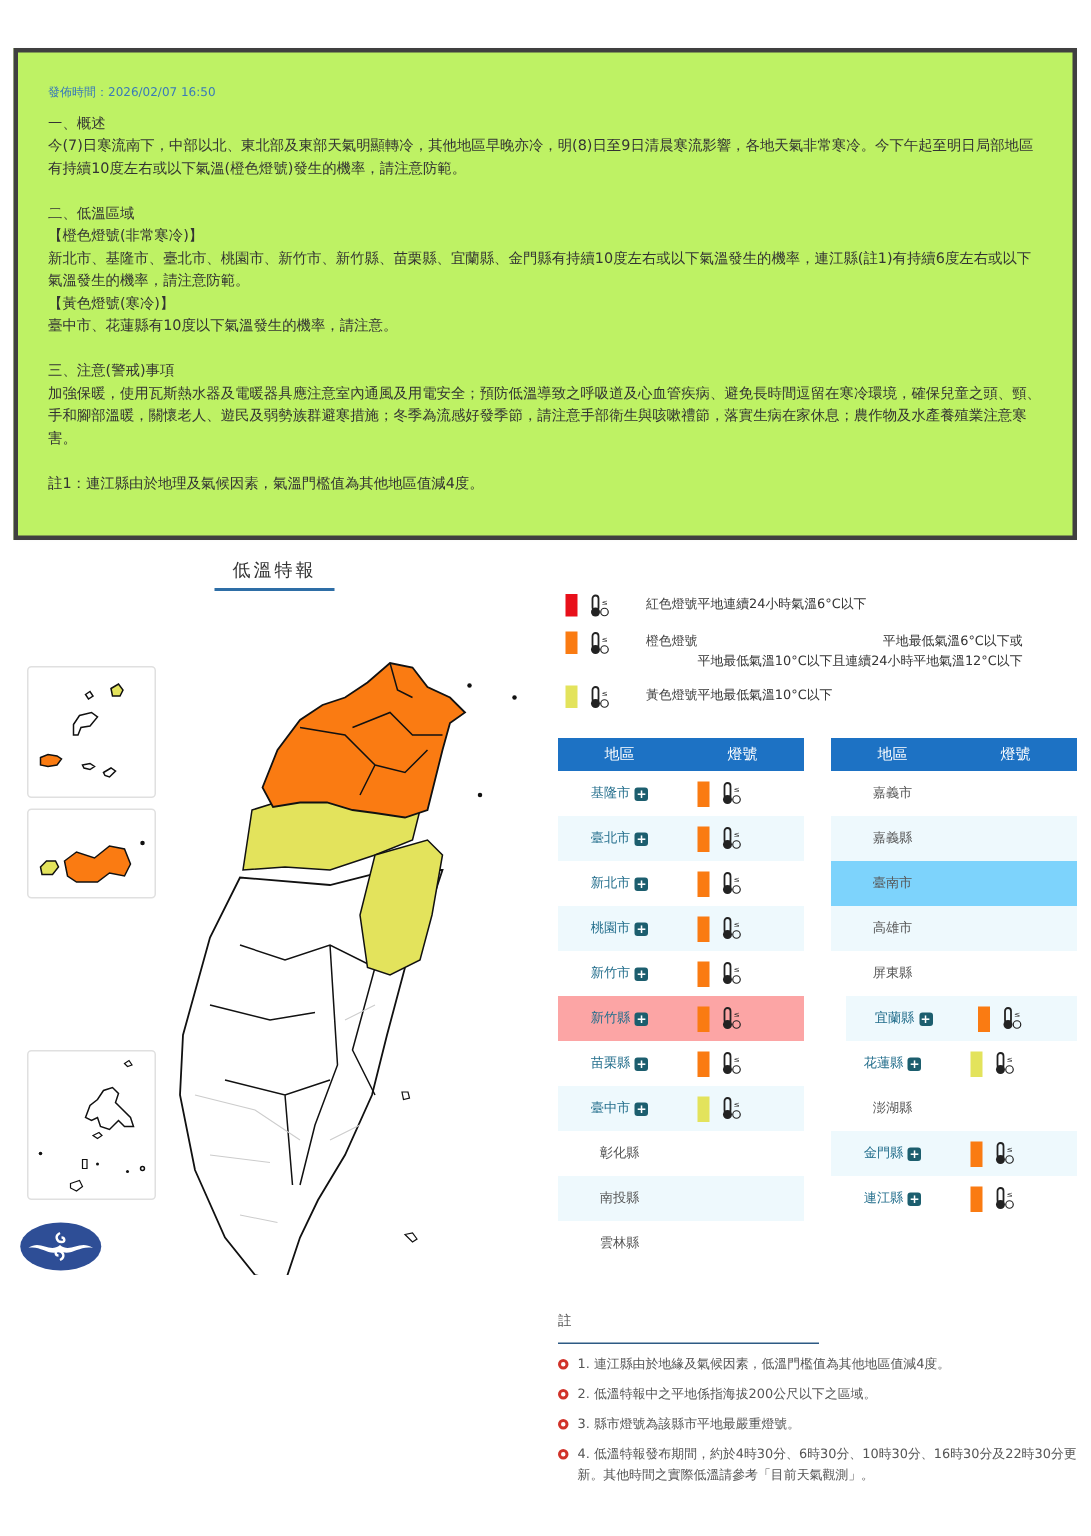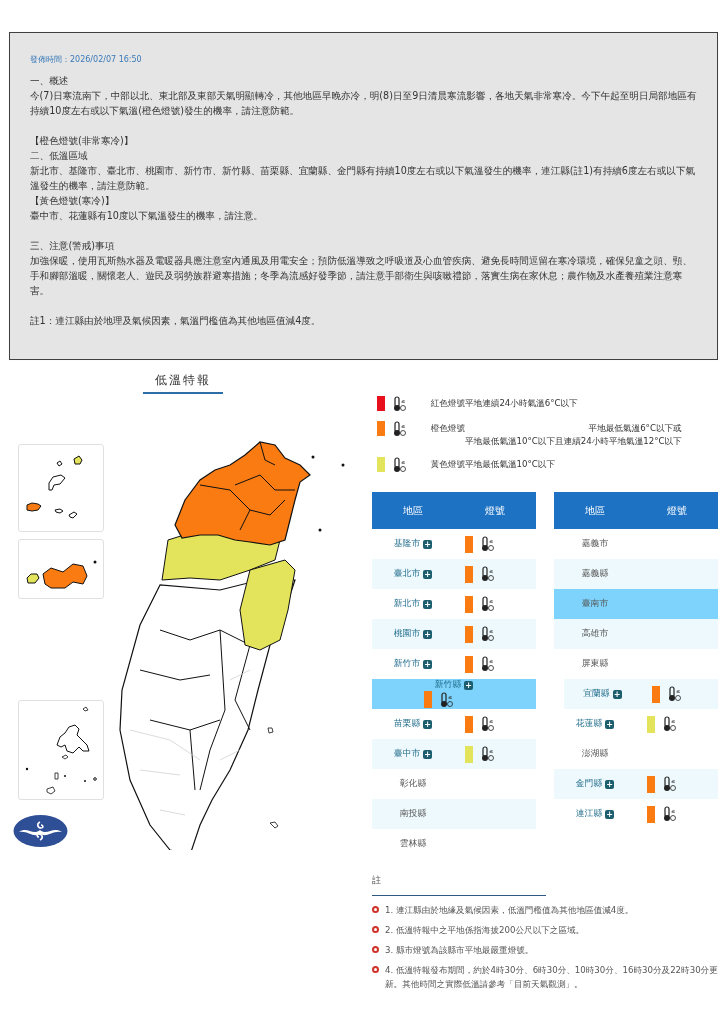--- a/index.html
+++ b/index.html
@@ -3,21 +3,21 @@
 <meta charset="utf-8">
 <style>
   * { box-sizing: border-box; margin: 0; padding: 0; }
   body {
     width: 727px; height: 1024px; background: #ffffff;
     font-family: "DejaVu Sans", "Liberation Sans", sans-serif;
     color: #333; position: relative; overflow: hidden;
   }
   .summary-box {
     position: absolute; left: 9px; top: 32px; width: 709px; height: 328px;
-    border: 1px solid #404040; background: #e5e5e5; padding: 16px 20px;
+    border: 3px solid #404040; background: #bef264; padding: 16px 20px;
     box-shadow: 0 0 2px rgba(0,0,0,0.04);
   }
   .issue-time { font-size: 8px; color: #3a7ab8; margin-top: 5px; margin-bottom: 8px; }
   .summary-box p { font-size: 9.6px; line-height: 15px; color: #333; }
   .gap { height: 15px; }
   .map-title {
     position: absolute; left: 143px; top: 372px; width: 80px; text-align: center;
     font-size: 12px; color: #333; letter-spacing: 2px; padding-bottom: 3px;
     border-bottom: 2px solid #2e6ea6;
   }
@@ -30,21 +30,21 @@
   .legend { position: absolute; left: 377px; top: 396px; width: 345px; text-align: right; }
   .legend-row { display: flex; align-items: flex-start; margin-bottom: 9px; font-size: 8.6px; color: #333; }
   .legend-swatch { width: 8px; height: 15px; margin-right: 6px; flex-shrink: 0; }
   .thermo { width: 16px; height: 16px; flex-shrink: 0; margin-right: 4px; }
   .legend-name { width: 54px; flex-shrink: 0; line-height: 15px; color: #444; }
   .legend-desc { line-height: 13px; padding-top: 1px; }
 
   .tbl { position: absolute; top: 492px; width: 164px; }
   .tbl-left { left: 372px; }
   .tbl-right { left: 554px; }
-  .tbl-head { display: flex; height: 37px; background: #1d72c4; color: #fff; font-size: 10px; align-items: center; }
+  .tbl-head { display: flex; height: 22px; background: #1d72c4; color: #fff; font-size: 10px; align-items: center; }
   .tbl-head div { flex: 1; text-align: center; }
   .tbl-row { display: flex; height: 30px; align-items: center; font-size: 8.8px; }
   .tbl-row:nth-child(odd) { background: #eef9fd; }
   .tbl-row.first { background: #fff; }
   .cell-region { width: 82px; display: flex; justify-content: center; align-items: center; }
   .cell-region span.link { color: #236e8c; }
   .cell-region span.plain { color: #555; }
   .plus { display: inline-block; width: 9px; height: 9px; background: #1c5e6e; color: #fff; border-radius: 2px; font-size: 8px; line-height: 9px; text-align: center; margin-left: 3px; font-weight: bold; }
   .cell-signal { width: 82px; display: flex; align-items: center; padding-left: 11px; }
   .sig-bar { width: 8px; height: 17px; margin-right: 6px; }
@@ -55,22 +55,22 @@
   .note-bullet { width: 7px; height: 7px; border-radius: 50%; border: 2px solid #d0332a; background: #fff; flex-shrink: 0; margin-top: 3px; margin-right: 6px; }
 </style>
 </head>
 <body>
 
 <div class="summary-box">
   <div class="issue-time">發佈時間：2026/02/07 16:50</div>
   <p>一、概述</p>
   <p>今(7)日寒流南下，中部以北、東北部及東部天氣明顯轉冷，其他地區早晚亦冷，明(8)日至9日清晨寒流影響，各地天氣非常寒冷。今下午起至明日局部地區有持續10度左右或以下氣溫(橙色燈號)發生的機率，請注意防範。</p>
   <div class="gap"></div>
+  <p>二、低溫區域</p>
   <p>【橙色燈號(非常寒冷)】</p>
-  <p>二、低溫區域</p>
   <p>新北市、基隆市、臺北市、桃園市、新竹市、新竹縣、苗栗縣、宜蘭縣、金門縣有持續10度左右或以下氣溫發生的機率，連江縣(註1)有持續6度左右或以下氣溫發生的機率，請注意防範。</p>
   <p>【黃色燈號(寒冷)】</p>
   <p>臺中市、花蓮縣有10度以下氣溫發生的機率，請注意。</p>
   <div class="gap"></div>
   <p>三、注意(警戒)事項</p>
   <p>加強保暖，使用瓦斯熱水器及電暖器具應注意室內通風及用電安全；預防低溫導致之呼吸道及心血管疾病、避免長時間逗留在寒冷環境，確保兒童之頭、頸、手和腳部溫暖，關懷老人、遊民及弱勢族群避寒措施；冬季為流感好發季節，請注意手部衛生與咳嗽禮節，落實生病在家休息；農作物及水產養殖業注意寒害。</p>
   <div class="gap"></div>
   <p>註1：連江縣由於地理及氣候因素，氣溫門檻值為其他地區值減4度。</p>
 </div>
 
@@ -259,21 +259,21 @@
         <div class="cell-signal">
           <div class="sig-bar" style="background:#fa7b12"></div>
           <svg class="thermo" viewBox="0 0 16 16">
             <rect x="4" y="1" width="4" height="10" rx="2" fill="none" stroke="#222" stroke-width="1.2"></rect>
             <circle cx="6" cy="12" r="3" fill="#222"></circle>
             <text x="10" y="7" font-size="5" fill="#222">≤</text>
             <circle cx="12" cy="12" r="2.5" fill="none" stroke="#222" stroke-width="0.8"></circle>
           </svg>
         </div>
       </div>
-      <div class="tbl-row" style="background: #7dd3fc; flex-direction: column;">
+      <div class="tbl-row" style="background: #fca5a5;">
         <div class="cell-region">
           <span class="link">新竹縣</span>
           <span class="plus">+</span>
         </div>
         <div class="cell-signal">
           <div class="sig-bar" style="background:#fa7b12"></div>
           <svg class="thermo" viewBox="0 0 16 16">
             <rect x="4" y="1" width="4" height="10" rx="2" fill="none" stroke="#222" stroke-width="1.2"></rect>
             <circle cx="6" cy="12" r="3" fill="#222"></circle>
             <text x="10" y="7" font-size="5" fill="#222">≤</text>

